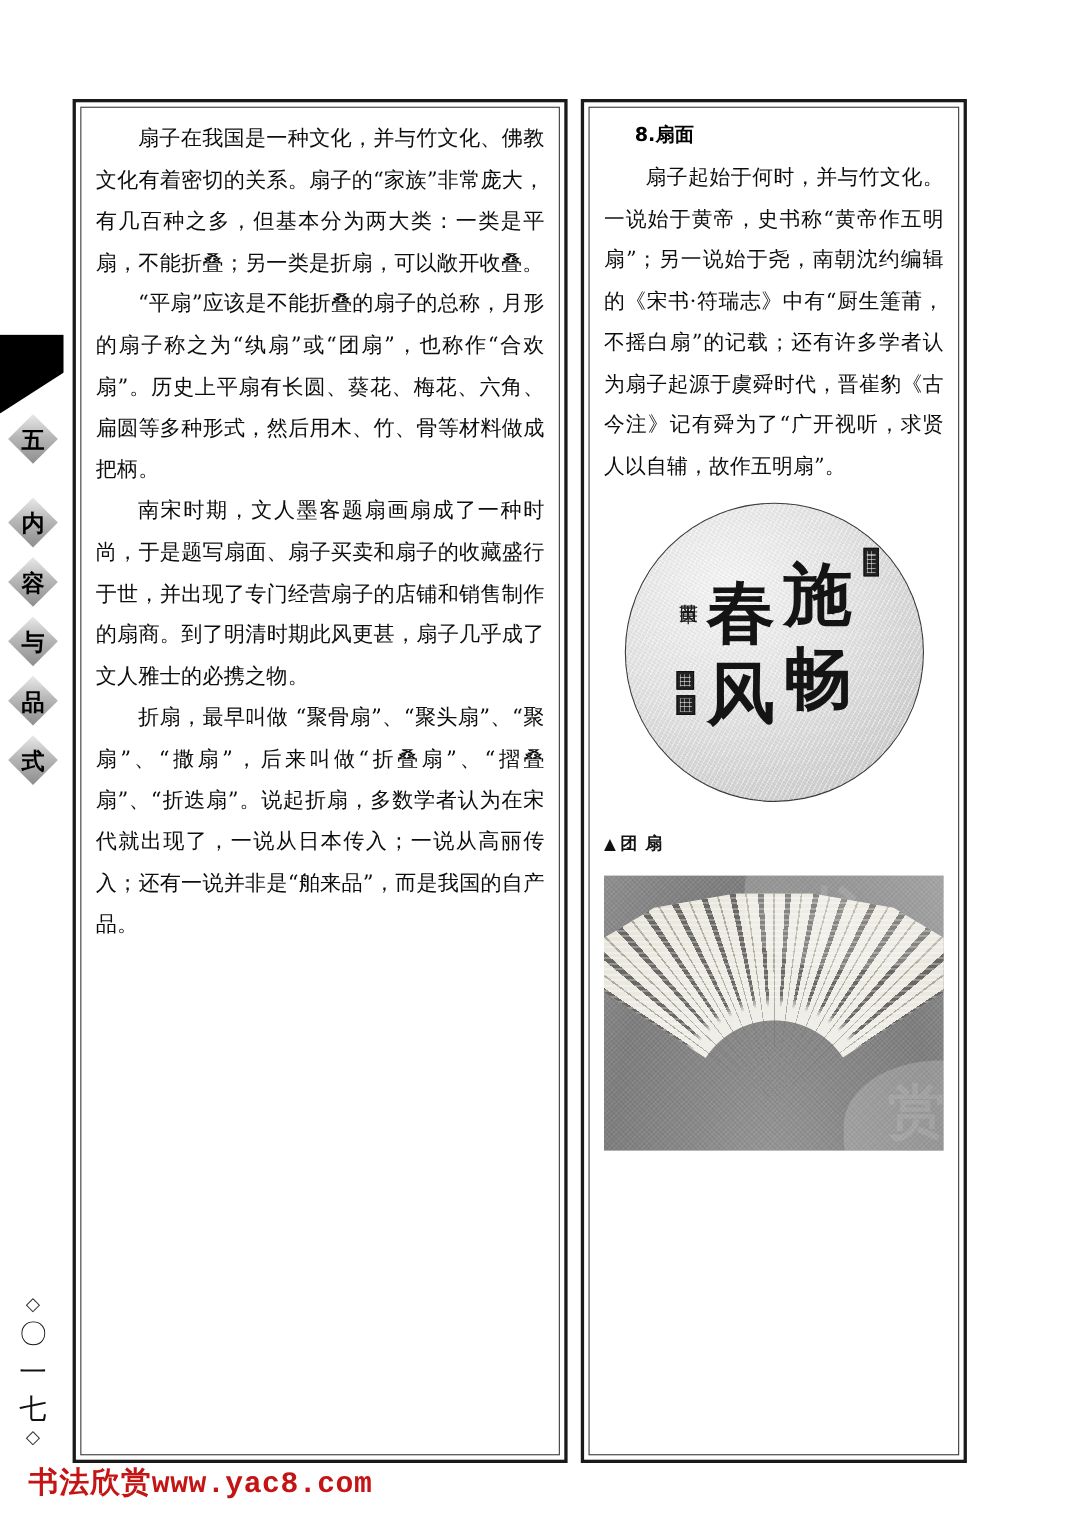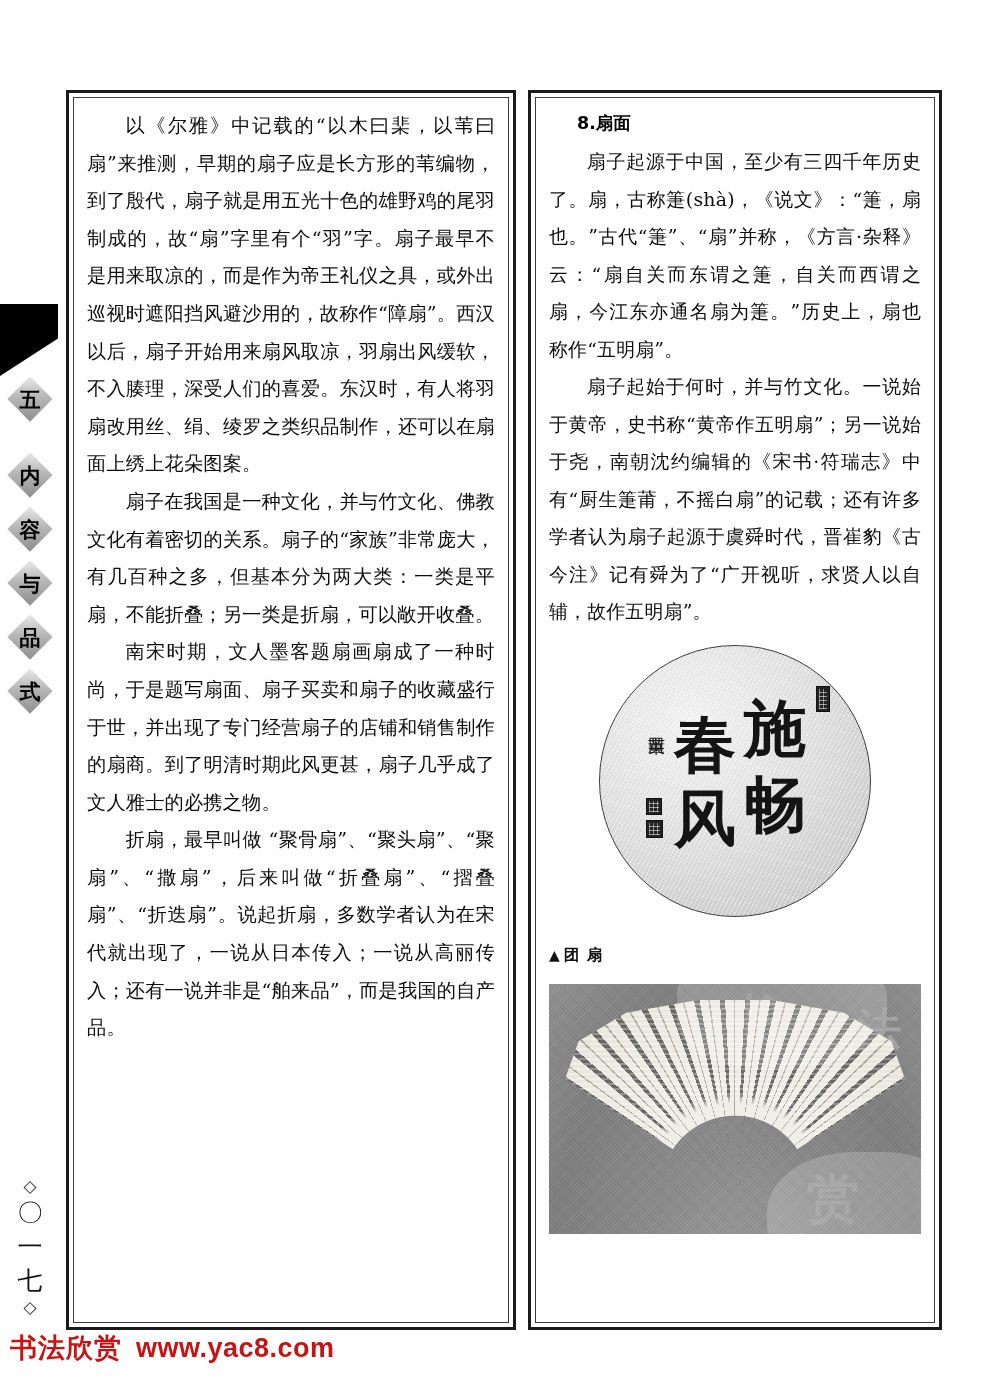--- a/index.html
+++ b/index.html
@@ -92,21 +92,21 @@
     background: #fff;
     box-sizing: border-box;
   }
   .col-frame .inner {
     position: absolute;
     left: 4px; top: 4px; right: 4px; bottom: 4px;
     border: 1px solid #3a3a3a;
     box-sizing: border-box;
   }
   #left-col  { left: 66px;  top: 90px; width: 450px; height: 1240px; }
-  #right-col { left: 528px; top: 90px; width: 414px; height: 1240px; }
+  #right-col { left: 528px; top: 90px; width: 351px; height: 1240px; }
 
   .col-body {
     position: absolute;
     left: 18px; right: 18px; top: 14px; bottom: 10px;
     overflow: hidden;
   }
 
   
   .para {
     font-family: "DejaVu Serif", "Liberation Serif", serif;
@@ -295,24 +295,24 @@
     left: 10px; top: 1334px;
     color: #c41414;
     font-size: 27px;
     line-height: 1;
     white-space: nowrap;
     font-weight: 700;
   }
   .site-watermark .cn {
     font-family: Liberation Serif, serif;
     letter-spacing: 1px;
+    margin-left: 16px;
   }
   .site-watermark .url {
-    font-family: Liberation Sans, sans-serif;
-    margin-left: 14px;
+    font-family: Liberation Mono, monospace;
     letter-spacing: .5px;
   }
 </style>
 </head>
 <body>
 
 <div class="margin-band">
   <div class="black-tab"></div>
 
   <div class="margin-vertical">
@@ -342,35 +342,34 @@
     <div class="pn-digit">〇</div>
     <div class="pn-digit">一</div>
     <div class="pn-digit">七</div>
     <div class="pn-diamond">◇</div>
   </div>
 </div>
 
 <div class="col-frame" id="left-col">
   <div class="inner"></div>
   <div class="col-body">
-    <p class="para">以《尔雅》中记载的“以木曰棐，以苇曰扇”来推测，早期的扇子应是长方形的苇编物，到了殷代，扇子就是用五光十色的雄野鸡的尾羽制成的，故“扇”字里有个“羽”字。扇子最早不是用来取凉的，而是作为帝王礼仪之具，或外出巡视时遮阳挡风避沙用的，故称作“障扇”。西汉以后，扇子开始用来扇风取凉，羽扇出风缓软，不入腠理，深受人们的喜爱。东汉时，有人将羽扇改用丝、绢、绫罗之类织品制作，还可以在扇面上绣上花朵图案。</p>
     <p class="para">扇子在我国是一种文化，并与竹文化、佛教文化有着密切的关系。扇子的“家族”非常庞大，有几百种之多，但基本分为两大类：一类是平扇，不能折叠；另一类是折扇，可以敞开收叠。</p>
+    <p class="para">“平扇”应该是不能折叠的扇子的总称，月形的扇子称之为“纨扇”或“团扇”，也称作“合欢扇”。历史上平扇有长圆、葵花、梅花、六角、扁圆等多种形式，然后用木、竹、骨等材料做成把柄。</p>
     <p class="para">南宋时期，文人墨客题扇画扇成了一种时尚，于是题写扇面、扇子买卖和扇子的收藏盛行于世，并出现了专门经营扇子的店铺和销售制作的扇商。到了明清时期此风更甚，扇子几乎成了文人雅士的必携之物。</p>
     <p class="para">折扇，最早叫做 “聚骨扇”、“聚头扇”、“聚扇”、“撒扇”，后来叫做“折叠扇”、“摺叠扇”、“折迭扇”。说起折扇，多数学者认为在宋代就出现了，一说从日本传入；一说从高丽传入；还有一说并非是“舶来品”，而是我国的自产品。</p>
 
   </div>
 </div>
 
 <div class="col-frame" id="right-col">
   <div class="inner"></div>
   <div class="col-body">
 
     <h2 class="section-heading">8.扇面</h2>
 
-    <p class="para">扇子起源于中国，至少有三四千年历史了。扇，古称箑(shà)，《说文》：“箑，扇也。”古代“箑”、“扇”并称，《方言·杂释》云：“扇自关而东谓之箑，自关而西谓之扇，今江东亦通名扇为箑。”历史上，扇也称作“五明扇”。</p>
     <p class="para">扇子起始于何时，并与竹文化。一说始于黄帝，史书称“黄帝作五明扇”；另一说始于尧，南朝沈约编辑的《宋书·符瑞志》中有“厨生箑莆，不摇白扇”的记载；还有许多学者认为扇子起源于虞舜时代，晋崔豹《古今注》记有舜为了“广开视听，求贤人以自辅，故作五明扇”。</p>
 
     <figure class="figure">
       <div class="round-fan-wrap">
         <div class="round-fan">
           <div class="grain"></div>
 
           <div class="calli big c1">施</div>
           <div class="calli big c2">畅</div>
           <div class="calli big c3">春</div>

